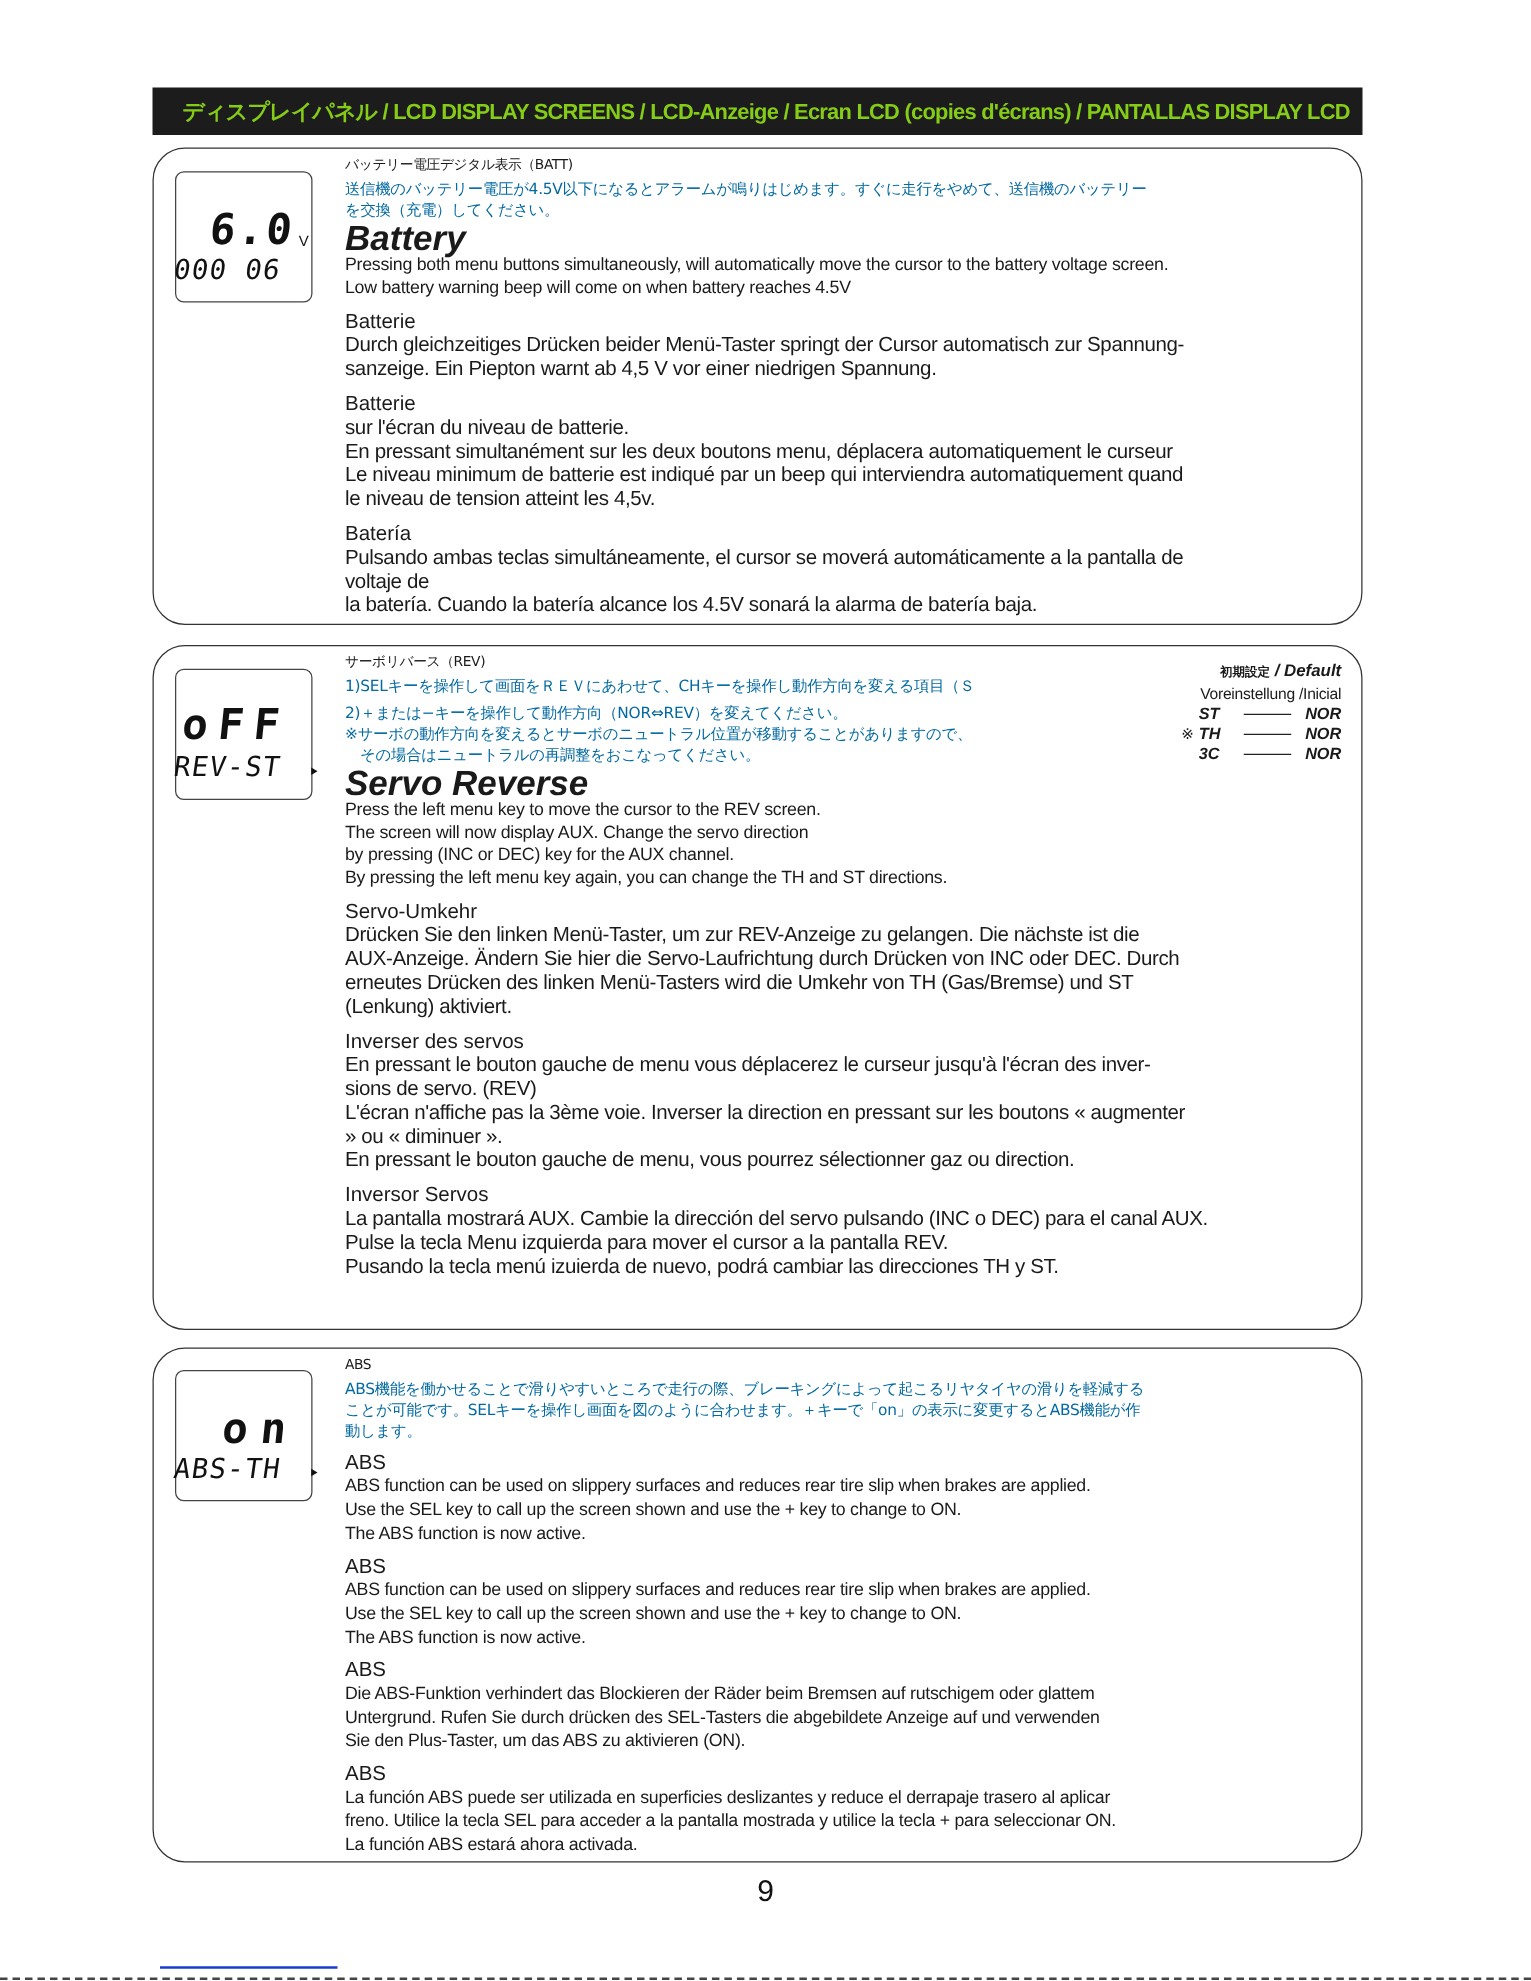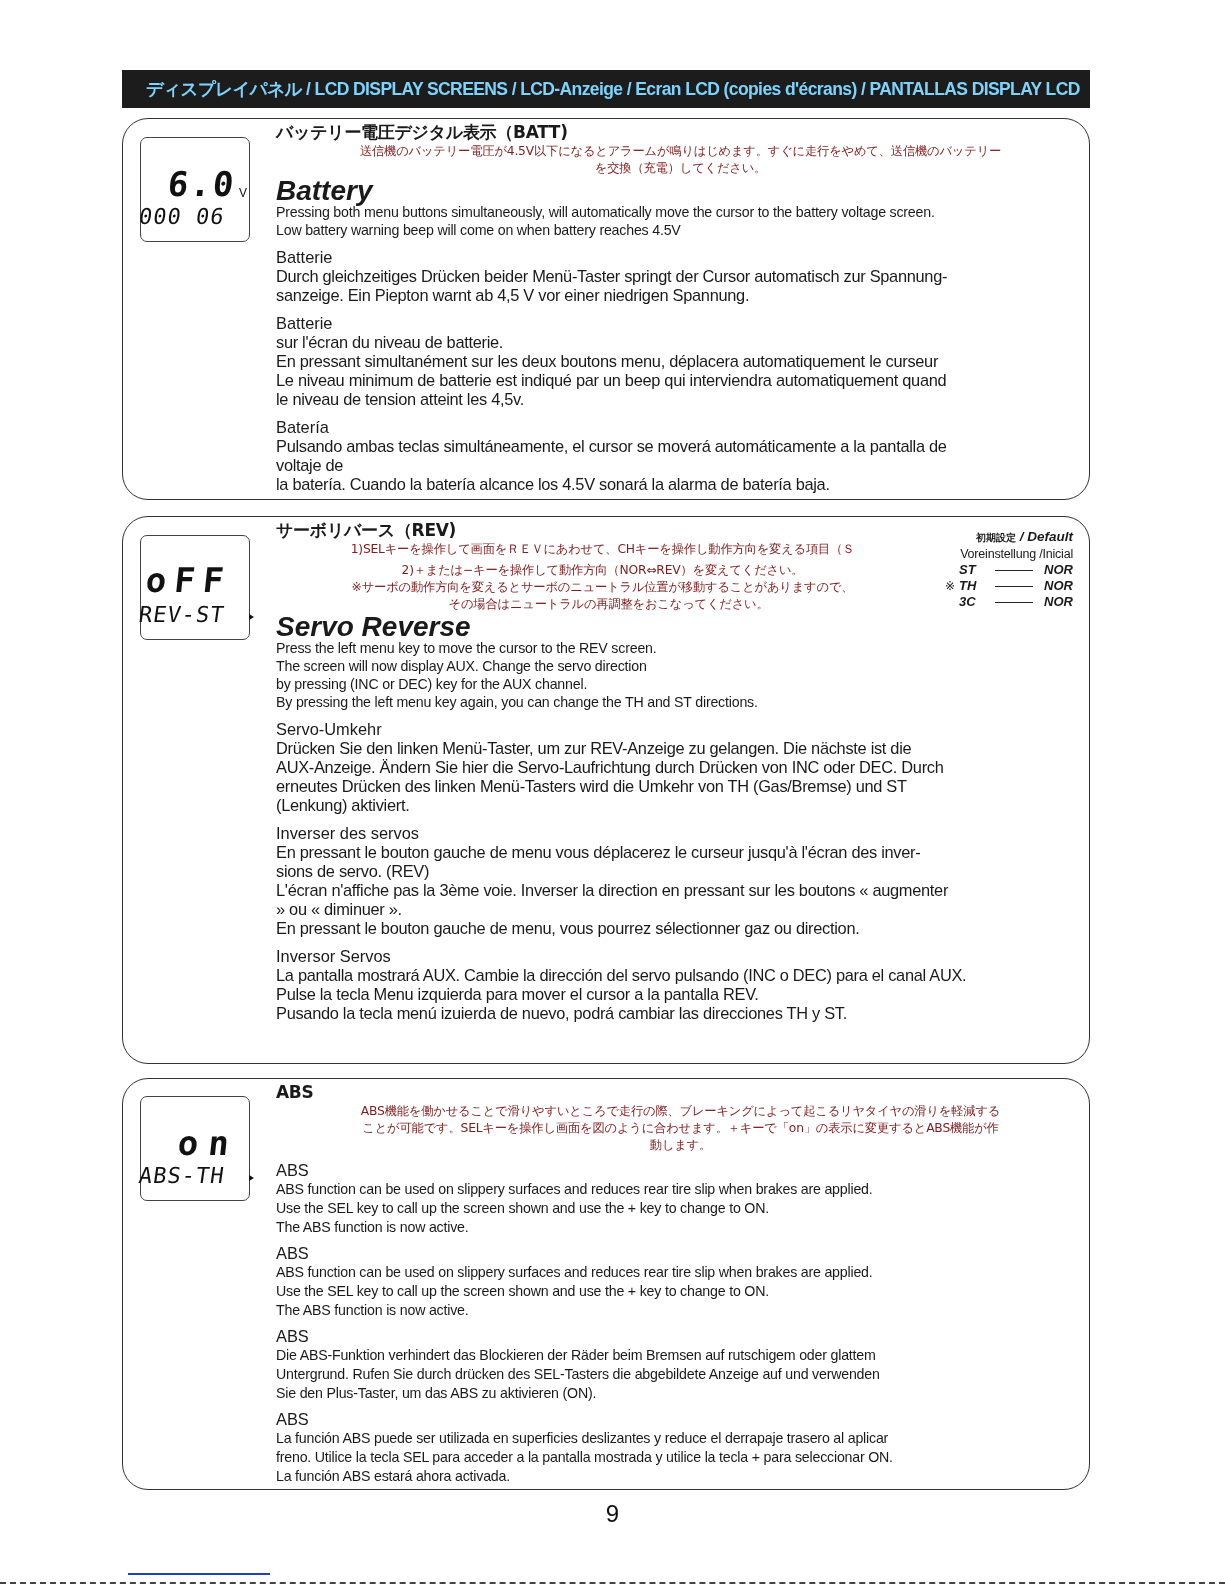--- a/index.html
+++ b/index.html
@@ -1,21 +1,21 @@
 <!DOCTYPE html>
 <html><head>
   <meta charset="utf-8">
   <style>
     * { box-sizing: border-box; margin: 0; padding: 0; }
     html, body { width: 1225px; height: 1585px; background: #ffffff; overflow: hidden; }
     body { position: relative; font-family: "Liberation Sans", "DejaVu Sans", sans-serif; color: #1a1a1a; }
 
     .header-bar {
       position: absolute; left: 122px; top: 70px; width: 968px; height: 38px;
-      background: #1c1c1c; color: #7dd3fc;
+      background: #1c1c1c; color: #84cc16;
       font-family: "Liberation Sans", sans-serif; font-size: 17.5px; font-weight: bold;
       letter-spacing: -0.6px; line-height: 38px; padding-left: 24px; white-space: nowrap;
       transform-origin: left center;
     }
 
     .panel {
       position: absolute; left: 122px; width: 968px;
       border: 1.5px solid #333; border-radius: 26px;
     }
     .panel-batt { top: 118px; height: 382px; }
@@ -39,22 +39,22 @@
     .lcd-sub {
       position: absolute; left: -2px; top: 66px; width: 112px;
       font-family: "DejaVu Sans Mono", monospace; font-size: 22px; line-height: 26px;
       color: #111; letter-spacing: 1px; transform: skewX(-8deg); white-space: nowrap;
       font-weight: normal;
     }
     .lcd-arrow { position: absolute; right: -5px; top: 78px; width: 0; height: 0;
       border-left: 5px solid #111; border-top: 3px solid transparent; border-bottom: 3px solid transparent; }
 
     .content { position: absolute; left: 153px; top: 2px; right: 4px; }
-    .jp-title { font-family: "DejaVu Sans", sans-serif; font-size: 17px; font-weight: bold; line-height: 22px; letter-spacing: -0.3px; }
-    .jp-text { font-family: "DejaVu Sans", sans-serif; font-size: 12.3px; line-height: 17px; letter-spacing: -0.2px; color: #7f1d1d; text-align: center; }
+    .jp-title { font-family: "DejaVu Sans", sans-serif; font-size: 11px; font-weight: normal; line-height: 22px; letter-spacing: -0.3px; }
+    .jp-text { font-family: "DejaVu Sans", sans-serif; font-size: 12.3px; line-height: 17px; letter-spacing: -0.2px; color: #0369a1; }
     .en-title-it { font-size: 28px; font-style: italic; line-height: 24px; margin-top: 2px; }
     .body-sm { font-size: 14.2px; line-height: 18px; letter-spacing: -0.2px; }
     .body-lg { font-size: 16.4px; line-height: 19px; letter-spacing: -0.3px; }
     .lang-title { font-size: 16.4px; line-height: 19px; }
     .block { margin-top: 9px; }
     .gap-sm { margin-top: 7px; }
     p { white-space: nowrap; }
 
     .default-box {
       position: absolute; right: 16px; top: 12px; width: 145px;

